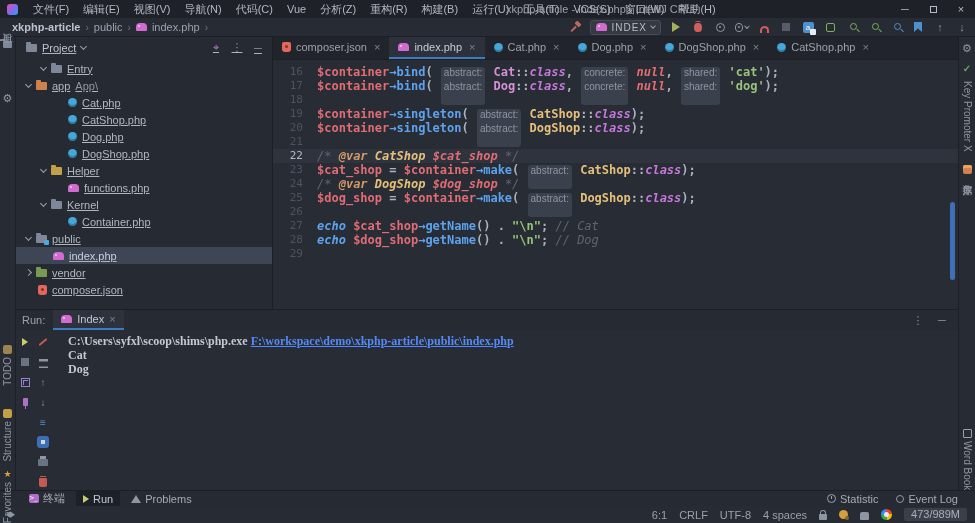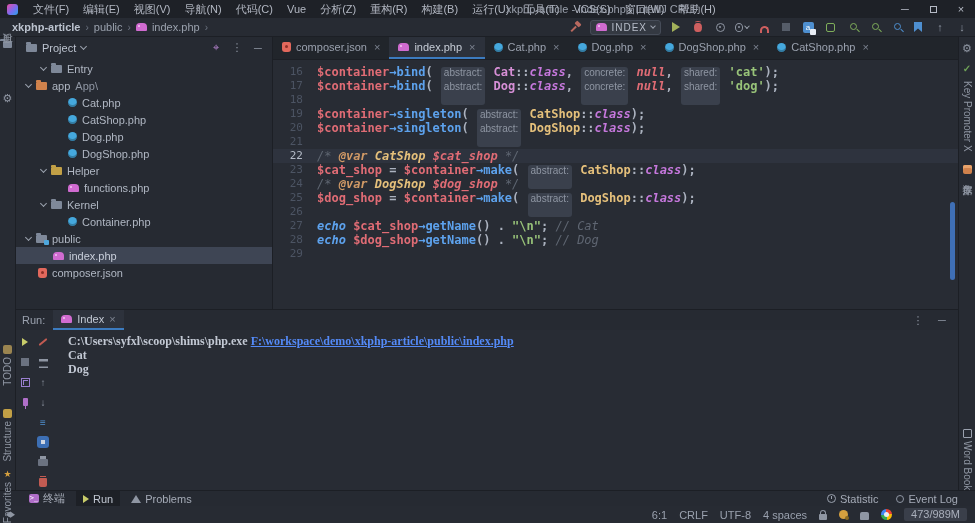--- a/index.html
+++ b/index.html
@@ -40,21 +40,21 @@
   .lstripe { width:16px; flex:none; background:#272b33; border-right:1px solid #1c1f25; position:relative; }
   .rstripe { width:17px; flex:none; background:#272b33; border-left:1px solid #1c1f25; position:relative; }
   .vlabel { position:absolute; left:0; width:100%; display:flex; flex-direction:column; align-items:center; gap:3px; color:#8f96a3; font-size:10px; }
   .vtext-up { writing-mode:vertical-rl; transform:rotate(180deg); white-space:nowrap; }
   .vtext-down { writing-mode:vertical-rl; white-space:nowrap; }
   .center { flex:1; display:flex; flex-direction:column; min-width:0; }
   .center-top { height:272px; flex:none; display:flex; min-width:0; }
 
   
   .project { width:257px; flex:none; background:#262a32; border-right:1px solid #1c1f25;
-             display:flex; flex-direction:column; }
+             display:flex; flex-direction:column;text-decoration:underline; }
   .proj-head { height:21px; flex:none; display:flex; align-items:center; padding:0 6px 0 10px; gap:5px; }
   .proj-title { color:#bcc3cf; }
   .proj-head .spacer { flex:1; }
   .ph-ico { color:#8f96a3; width:16px; text-align:center; }
   .tree { flex:1; overflow:hidden; padding-top:2px; }
   .trow { height:17px; display:flex; align-items:center; gap:5px; white-space:nowrap; }
   .trow.sel { background:#3e4554; }
   .trow .lbl { color:#b0b7c3; }
   .trow.sel .lbl { color:#c9cfdb; }
   .trow .extra { color:#8f96a3; }
@@ -359,20 +359,25 @@
                 <span class="chev open"></span>
                 <span class="ico fold f-public"></span>
                 <span class="lbl">public</span>
               </div>
               <div class="trow sel" style="padding-left: 25px;">
                 <span class="chev-pad"></span>
                 <span class="ico phpel"></span>
                 <span class="lbl">index.php</span>
               </div>
               <div class="trow" style="padding-left: 10px;">
+                <span class="chev closed"></span>
+                <span class="ico fold f-green"></span>
+                <span class="lbl">vendor</span>
+              </div>
+              <div class="trow" style="padding-left: 10px;">
                 <span class="chev-pad"></span>
                 <span class="ico cmp"></span>
                 <span class="lbl">composer.json</span>
               </div>
             </div>
         </div>
 
         <div class="editor-col">
           <div class="tabbar" id="tabs">
               <div class="tab">

